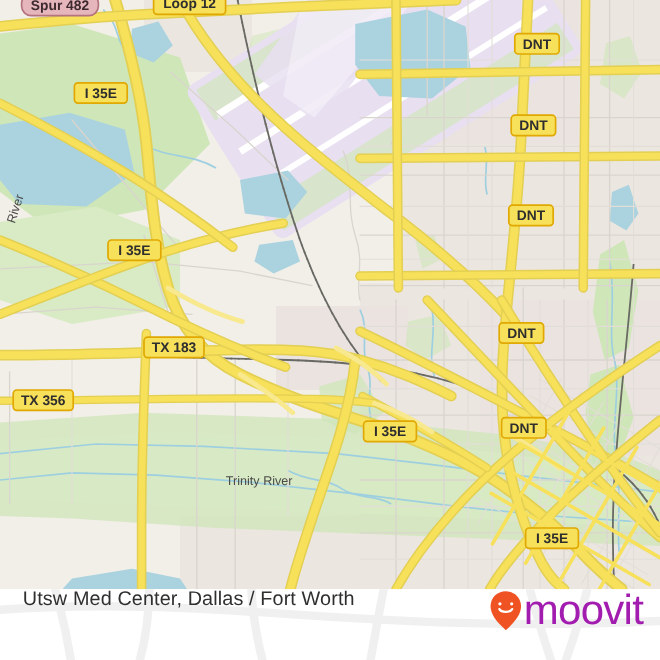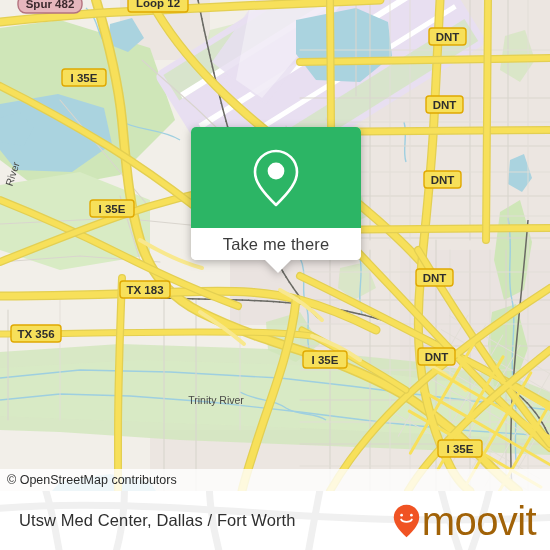--- a/index.html
+++ b/index.html
@@ -100,40 +100,40 @@
   }
   .footer-watermark {
     position: absolute; left: 0; top: -40px;
     width: 550px; height: 140px;
     opacity: 1;
   }
   .footer-row {
     position: relative;
     width: 550px; height: 59px;
     display: flex;
-    align-items: center;
+    align-items: flex-start;
     justify-content: space-between;
     padding: 0 14px 0 19px;
   }
   .footer-title {
     font-size: 16.5px;
     color: #2f2f2f;
     letter-spacing: 0.1px;
     line-height: 1;
     white-space: nowrap;
   }
   .brand {
     display: flex;
     align-items: center;
     gap: 2px;
   }
   .brand-pin { display: block; }
   .brand-text {
-    font-size: 40px;
-    color: #a16207;
+    font-size: 35px;
+    color: #a21caf;
     letter-spacing: -0.6px;
     line-height: 1;
     font-weight: 400;
   }
 </style>
 </head>
 <body>
 
 <div id="app">
 
@@ -444,38 +444,21 @@
 
       <g>
           <rect class="shbox" x="438" y="440" width="44" height="17" rx="3"></rect>
           <text class="shtxt" x="460" y="452.5">I 35E</text>
         </g>
 
       <text class="wlbl" x="216" y="404">Trinity River</text>
       <text class="wlbl" x="16" y="175" transform="rotate(-72 16 175)">River</text>
     </svg>
 
-    <div class="callout">
-      <div class="callout-inner">
-        <div class="callout-top">
-          <svg class="pin-icon" width="48" height="62" viewBox="0 0 48 62" xmlns="http://www.w3.org/2000/svg">
-            <path d="M24 4 C12.4 4 3 13.4 3 25 C3 34.5 9.6 44 24 58 C38.4 44 45 34.5 45 25 C45 13.4 35.6 4 24 4 Z" fill="none" stroke="#ffffff" stroke-width="2.6" stroke-linejoin="round"></path>
-            <circle cx="24" cy="24" r="8.4" fill="#ffffff"></circle>
-          </svg>
-        </div>
-        <div class="callout-bottom">
-          <span class="callout-label">Take me there</span>
-        </div>
-      </div>
-      <div class="callout-tail"></div>
-    </div>
-
-    <div class="attribution">
-      <span class="attribution-text">© OpenStreetMap contributors</span>
-    </div>
+
 
   </div>
 
   <div class="footer">
     <svg class="footer-watermark" viewBox="0 0 550 140" xmlns="http://www.w3.org/2000/svg">
       <g stroke="#f0f0f0" stroke-width="7" fill="none" stroke-linecap="round">
         <path d="M-10 58 C80 50 170 56 260 62 C350 68 440 72 560 66"></path>
         <path d="M30 -10 C44 30 56 70 62 120 C66 146 68 160 70 175"></path>
         <path d="M120 -10 C128 34 126 76 110 120 C100 146 92 162 84 176"></path>
         <path d="M210 -10 C206 40 212 86 228 128 C236 150 244 164 250 176"></path>

